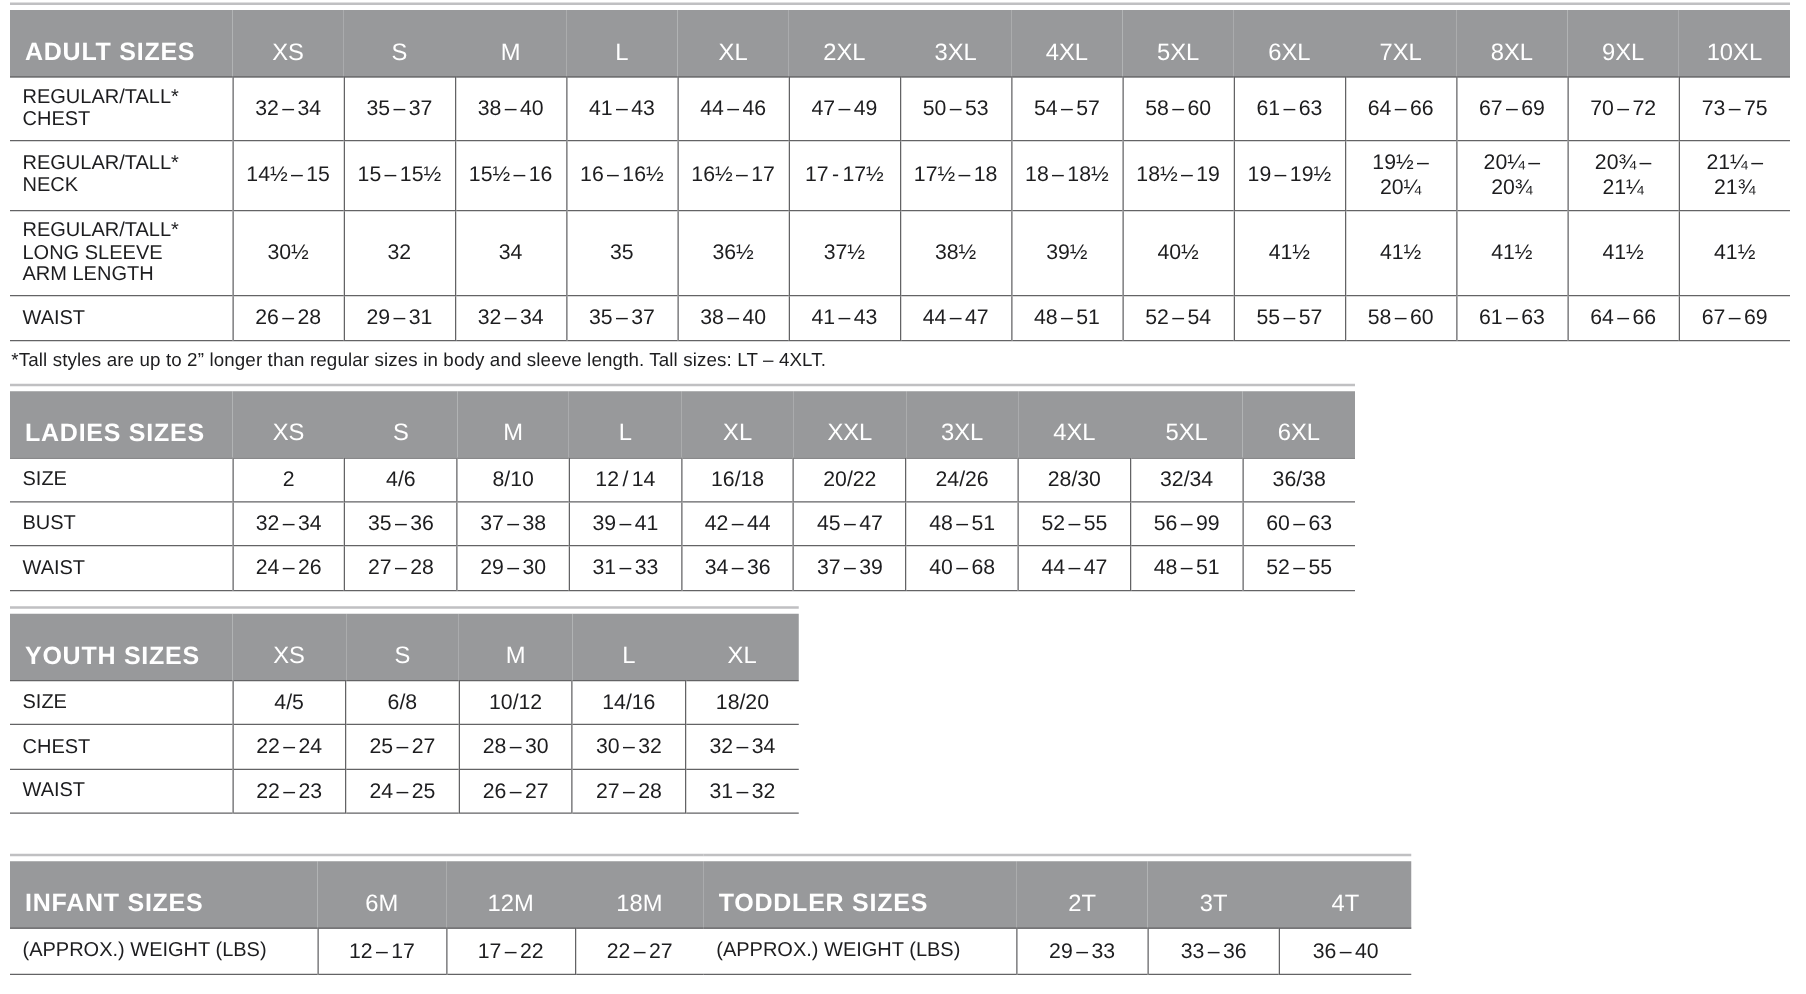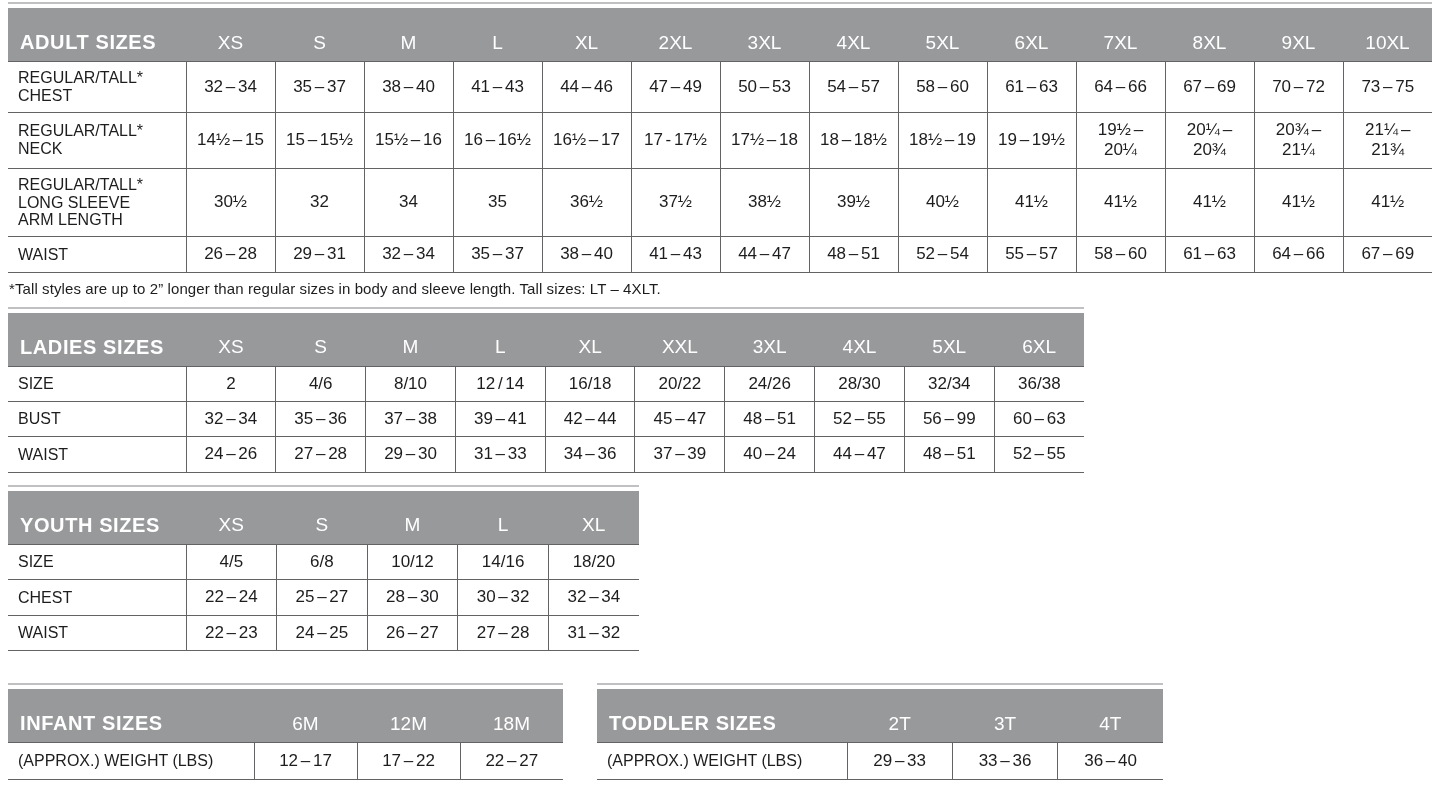--- a/index.html
+++ b/index.html
@@ -61,21 +61,21 @@
     padding: 7px 2px;
     white-space: pre-line;
     word-spacing: -2px;
     color: var(--body-text, #1d1d1f);
   }
 
   #adult-block   { width: 1424px; }
   #footnote      { margin: 7px 0 0 1px; font-size: 15px; letter-spacing: 0.1px; }
   #ladies-block  { width: 1076px; margin-top: 10px; }
   #youth-block   { width: 631px;  margin-top: 12px; }
-  #bottom-row    { display: flex; gap: 34px; margin-top: 32px; }
+  #bottom-row    { display: flex; margin-top: 32px; }
   #infant-block  { width: 555px; }
   #toddler-block { width: 566px; }
 
   
   #infant-block tbody td.cell, #toddler-block tbody td.cell,
   #infant-block tbody th.row-label, #toddler-block tbody th.row-label { padding-top: 8px; padding-bottom: 8px; }
 </style>
 </head>
 <body>
 
@@ -262,21 +262,21 @@
             <td class="cell">60 – 63</td>
           </tr>
           <tr>
             <th class="row-label" scope="row">WAIST</th>
             <td class="cell">24 – 26</td>
             <td class="cell">27 – 28</td>
             <td class="cell">29 – 30</td>
             <td class="cell">31 – 33</td>
             <td class="cell">34 – 36</td>
             <td class="cell">37 – 39</td>
-            <td class="cell">40 – 24</td>
+            <td class="cell">40 – 68</td>
             <td class="cell">44 – 47</td>
             <td class="cell">48 – 51</td>
             <td class="cell">52 – 55</td>
           </tr>
         </tbody>
       </table>
   </div>
 
   <div id="youth-block" class="table-block">
     <div class="top-rule"></div>

